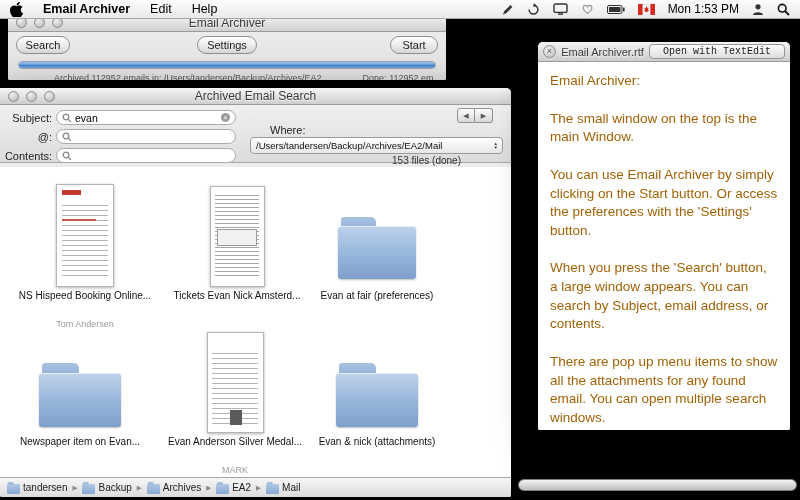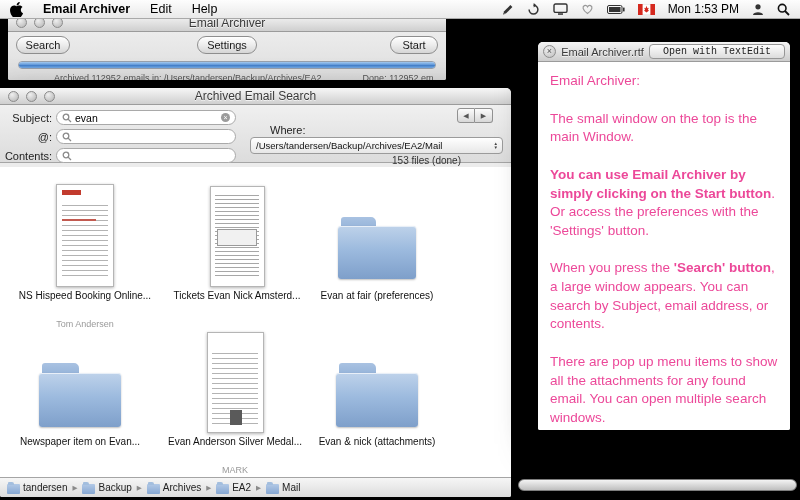--- a/index.html
+++ b/index.html
@@ -100,23 +100,23 @@
   
   #win-rtf { left:538px; top:42px; width:252px; height:388px; }
   #win-rtf .titlebar { height:20px; background:linear-gradient(#f4f4f4,#cdcdcd); padding:0 5px; }
   .closebtn { width:13px; height:13px; border-radius:50%; border:1px solid #8d8d8d;
     background:radial-gradient(circle at 35% 30%,#f0f0f0,#bdbdbd); color:#555; font-size:9px;
     line-height:11px; text-align:center; flex:0 0 auto; }
   #win-rtf .wtitle { font-size:11px; }
   .openwith { flex:0 0 auto; background:linear-gradient(#fdfdfd,#dcdcdc); border:1px solid #969696;
     border-radius:4px; font-size:10px; color:#222; padding:1px 13px;font-family:Liberation Mono, monospace; }
   .rtfbody { position:absolute; top:20px; left:0; right:0; bottom:0; background:#fff;
-    padding:10px 12px; font-size:13.5px; color:#ec4899; line-height:1.38; overflow:hidden; }
+    padding:10px 12px; font-size:13.5px; color:#a16207; line-height:1.38; overflow:hidden; }
   .rtfbody p { margin:0 0 19px; }
-  .rtfbody .b { font-weight:bold;margin-top:43px; }
+  .rtfbody .b { font-weight:normal;margin-top:43px; }
 
   
   .desk-scrollbar { position:absolute; left:518px; top:479px; width:279px; height:12px; border-radius:7px;
     background:linear-gradient(#f3f3f3,#bfbfbf); border:1px solid #7d7d7d; }
 </style>
 </head>
 <body>
 
 <div class="menubar">
   <div class="mitem">

